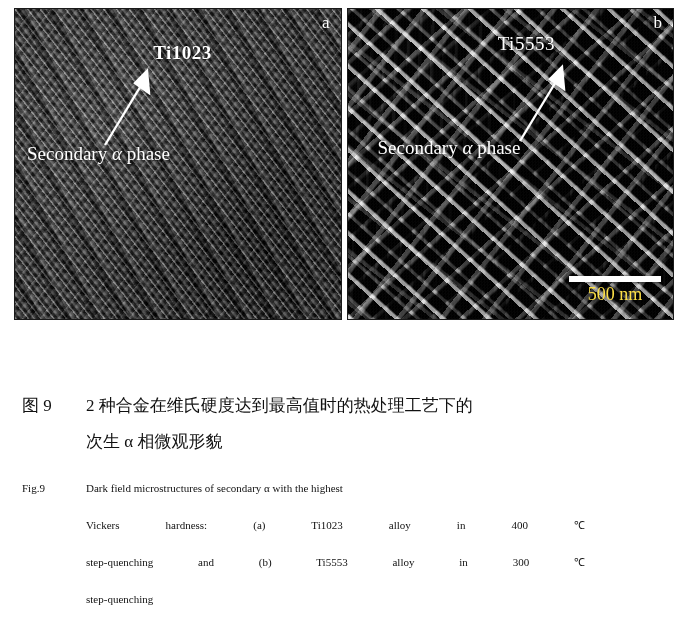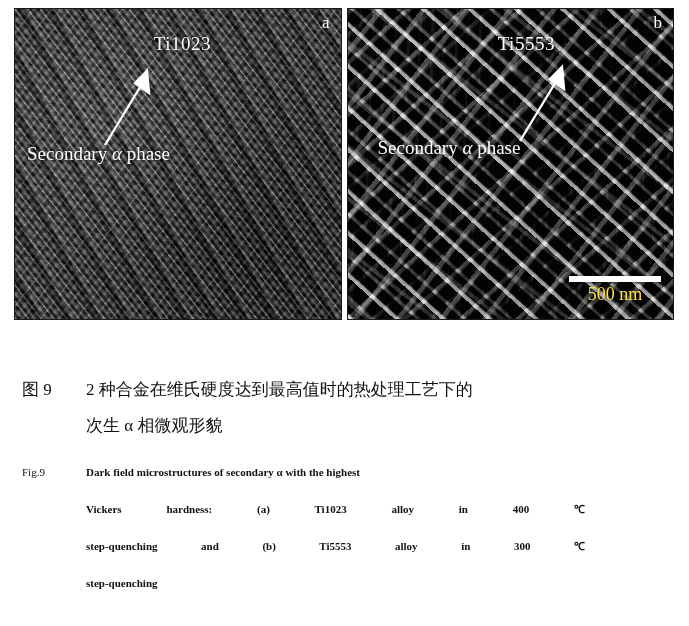--- a/index.html
+++ b/index.html
@@ -133,21 +133,21 @@
   .panel-letter.right { right: 11px; }
 
   .alloy-label {
     position: absolute;
     font-size: 19px;
     color: #ffffff;
     letter-spacing: .5px;
     text-shadow: 0 0 3px rgba(0,0,0,.85);
     white-space: nowrap;
   }
-  .alloy-a { top: 24px; left: 50%; transform: translateX(-42%); }
+  .alloy-a { top: 33px; left: 50%; transform: translateX(-42%); font-weight: bold; }
   .alloy-b { top: 24px; left: 50%; transform: translateX(-22%); }
 
   .phase-label {
     position: absolute;
     font-size: 19px;
     color: #ffffff;
     text-shadow: 0 0 4px rgba(0,0,0,.9);
     white-space: nowrap;
     text-align: center;
   }
@@ -175,21 +175,21 @@
   .scalebar .txt {
     font-size: 18px;
     text-shadow: 0 0 4px rgba(0,0,0,.9);
     white-space: nowrap;
   }
 
   
   .caption {
     position: absolute;
     left: 0;
-    top: 372px;
+    top: 388px;
     width: 613px;
   }
   .cap-cn {
     display: flex;
     font-size: 17px;
     line-height: 36px;
     font-family: "Liberation Serif", serif;
   }
   .cap-cn .tag {
     width: 86px;
@@ -209,21 +209,20 @@
   }
   .cap-en .tag {
     width: 86px;
     padding-left: 22px;
     box-sizing: border-box;
     white-space: nowrap;
   }
   .cap-en .body {
     flex: 1;
     padding-right: 28px;
-    font-weight: bold;
   }
   .cap-en .just {
     text-align: justify;
     text-align-last: justify;
   }
   .cap-en .last { text-align: left; text-align-last: left; }
   .ital { font-style: italic; }
 </style>
 </head>
 <body>

